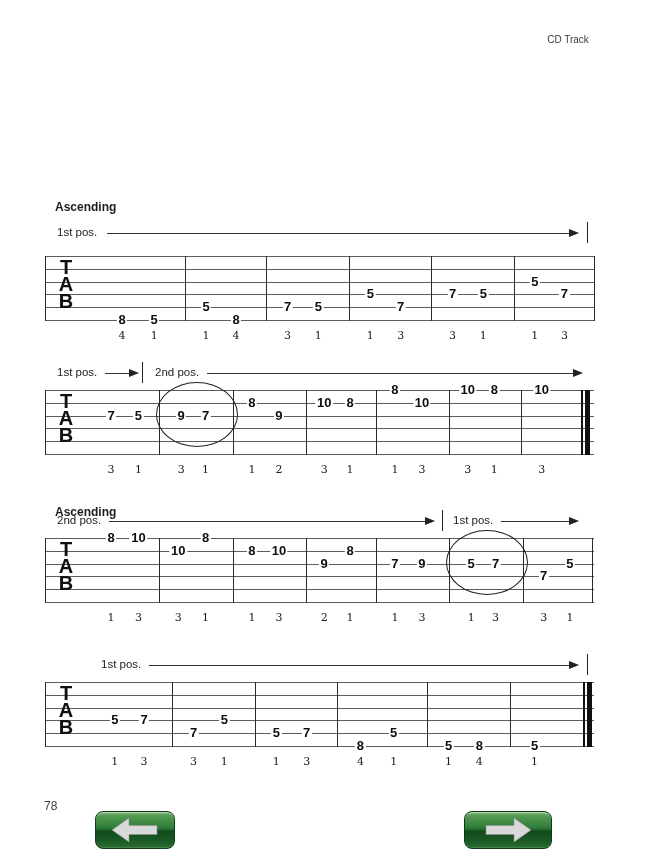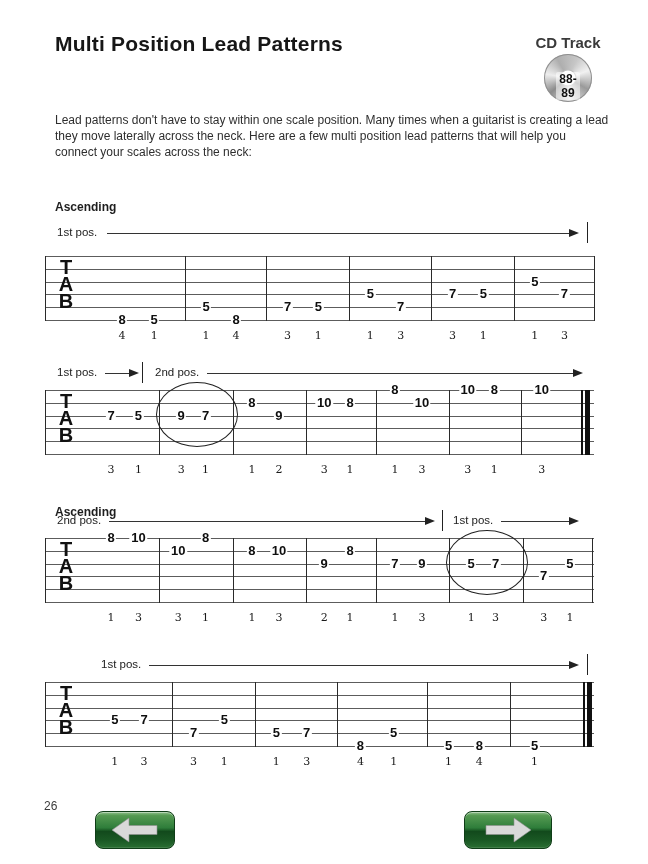--- a/index.html
+++ b/index.html
@@ -4,21 +4,21 @@
 <style>
   html,body{margin:0;padding:0;background:#e8e8e8;}
   .page{
     position:relative;width:648px;height:864px;background:#ffffff;
     font-family:"Liberation Sans","DejaVu Sans",sans-serif;color:#1c1c1c;
     overflow:hidden;margin:0 auto;
   }
   .title{position:absolute;left:55px;top:32px;font-size:21px;font-weight:700;letter-spacing:.2px;color:#161616;}
   
   .cd{position:absolute;left:531px;top:34px;width:74px;text-align:center;}
-  .cd-label{font-size:15px;font-weight:700;color:#3a3a3a;}
+  .cd-label{font-size:10px;font-weight:400;color:#3a3a3a;}
   .disc{position:relative;width:48px;height:48px;margin:3px auto 0;border-radius:50%;
     background:conic-gradient(from 25deg,#c6c6c6,#f1f1f1 45deg,#9a9a9a 95deg,#e9e9e9 150deg,#8b8b8b 205deg,#ededed 255deg,#aeaeae 305deg,#c6c6c6 360deg);
     box-shadow:inset 0 0 0 1px #8f8f8f;}
   .hole{position:absolute;left:50%;top:50%;width:15px;height:15px;transform:translate(-50%,-50%);
     background:#fff;border-radius:50%;box-shadow:0 0 0 1px #bdbdbd;}
   .tracks{position:absolute;left:50%;bottom:2px;transform:translateX(-50%);
     font-size:12px;font-weight:700;color:#111;background:rgba(255,255,255,.55);padding:0 2px;border-radius:2px;}
   .intro{position:absolute;left:55px;top:113px;width:556px;font-size:12px;line-height:1.32;color:#2e2e2e;margin:0;}
   .subtitle{position:absolute;left:55px;top:180px;font-size:12px;font-weight:700;color:#1e1e1e;}
   .section-label{position:absolute;left:55px;font-size:12px;font-weight:700;color:#1e1e1e;}
@@ -50,31 +50,25 @@
   .btn-toc{left:231px;width:172px;}
   .btn-next{left:464px;width:88px;}
   .toc-text{font-size:16px;font-weight:700;color:#d6d6d6;letter-spacing:-.2px;transform:scaleX(.95);
     text-shadow:1px 1px 0 rgba(10,40,14,.8);white-space:nowrap;}
   .arrow-svg{display:block;}
 </style>
 </head>
 <body>
 
 <div class="page">
-  <div class="title">Multi Position Lead Patterns</div>
 
   <div class="cd">
     <div class="cd-label">CD Track</div>
-    <div class="disc">
-      <div class="hole"></div>
-      <div class="tracks">88-89</div>
-    </div>
   </div>
 
-  <p class="intro">Lead patterns don't have to stay within one scale position. Many times when a guitarist is creating a lead they move laterally across the neck. Here are a few multi position lead patterns that will help you connect your scales across the neck:</p>
   <div class="section-label section-asc">Ascending</div>
   <div class="section-label section-desc">Ascending</div>
 
   <div id="staves">
       <div class="pos-header" style="top: 228px;">
         <div class="pos-text" style="left: 12px;">1st pos.</div>
         <div class="pos-line" style="left: 62px; width: 462px;"></div>
         <div class="pos-arrow" style="left: 524px;"></div>
         <div class="pos-tick" style="left: 542px;"></div>
       </div>
@@ -275,21 +269,21 @@
         <div class="finger" style="left: 403.58px;">1</div>
         <div class="tab-note" style="left: 434.29px; top: 57px;">8</div>
         <div class="finger" style="left: 434.29px;">4</div>
         <div class="tab-note" style="left: 489.6px; top: 57px;">5</div>
         <div class="finger" style="left: 489.6px;">1</div>
         <div class="endbar-thin" style="left: 538px;"></div>
         <div class="endbar-thick" style="left: 542px;"></div>
       </div>
     </div>
 
-  <div class="pagenum">26</div>
+  <div class="pagenum">78</div>
 
   <button class="nav-btn btn-prev">
     <svg class="arrow-svg" width="52" height="28" viewBox="0 0 52 28">
       <polygon points="20,2 20,9.5 48,9.5 48,18.5 20,18.5 20,26 3,14" fill="#d9d9d9" stroke="#8f8f8f" stroke-width="0.6"></polygon>
     </svg>
   </button>
 
 
   <button class="nav-btn btn-next">
     <svg class="arrow-svg" width="52" height="28" viewBox="0 0 52 28">

